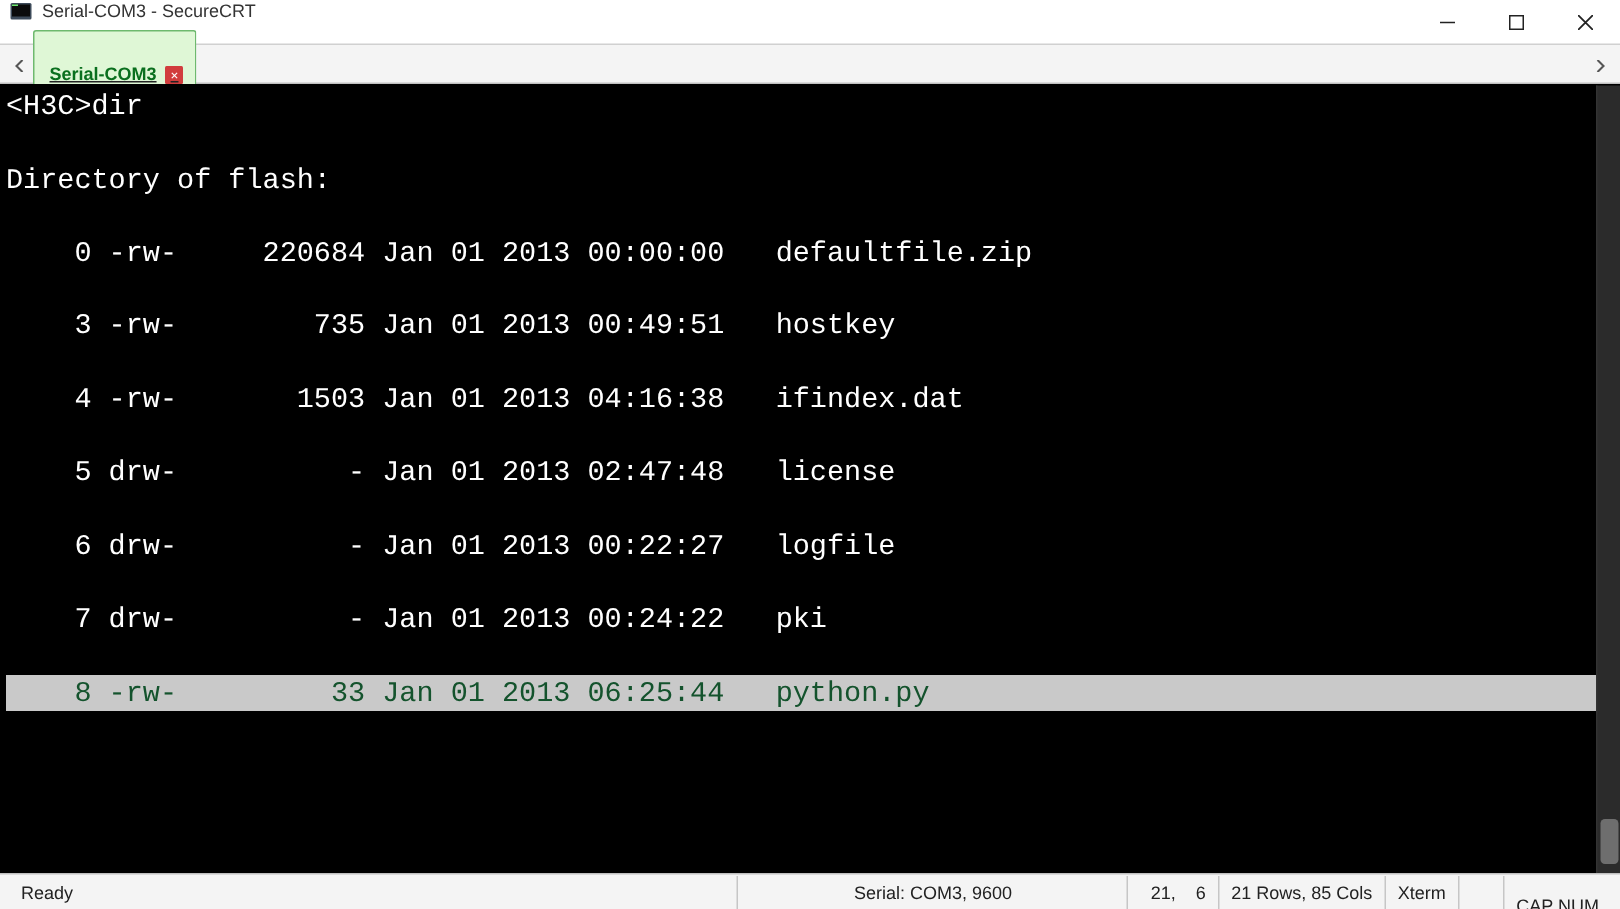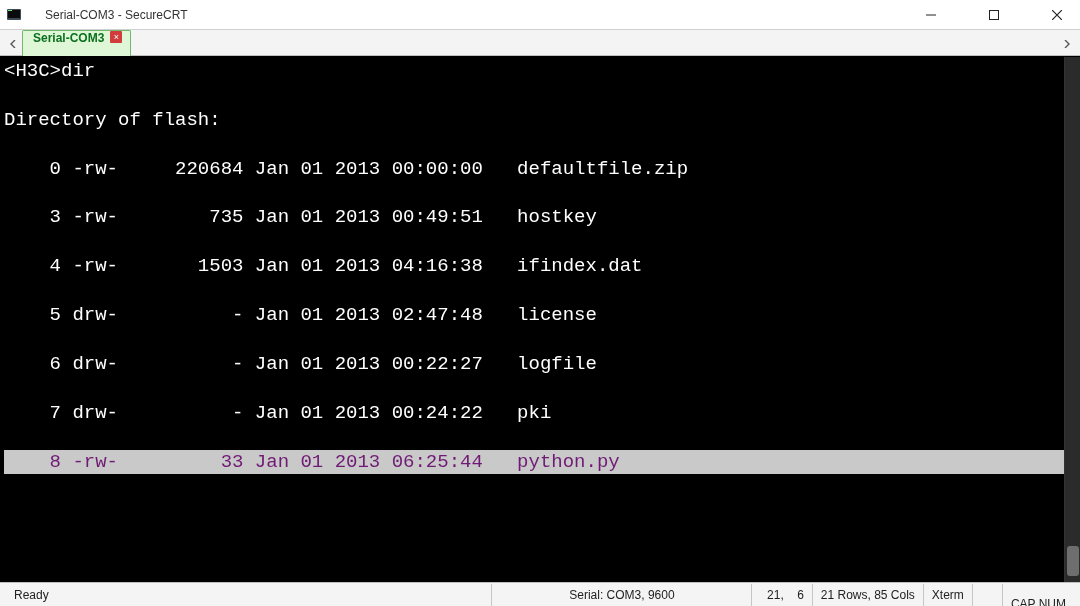--- a/index.html
+++ b/index.html
@@ -12,24 +12,23 @@
     background: #fff;
     overflow: hidden;
   }
 
   
   .titlebar {
     height: 30px;
     background: #fff;
     border-bottom: 1px solid #d0d0d0;
     display: flex;
-    align-items: center;
+    align-items: flex-start;
     padding-left: 6px;
     user-select: none;
-    gap: 17px;
   }
   .titlebar .app-icon {
     width: 16px; height: 16px;
     margin-right: 6px;
     display: inline-flex; align-items: center; justify-content: center;
   }
   .titlebar .title {
     flex: 0 0 auto;
     color: #333;
     font-size: 12px;
@@ -51,31 +50,32 @@
     padding: 0 4px;
   }
   .tabbar .tab-scroll-left,
   .tabbar .tab-scroll-right {
     width: 18px; height: 22px;
     display: inline-flex; align-items: center; justify-content: center;
     color: #555;
   }
   .tabbar .tabs { flex: 1 1 auto; display: flex; align-items: flex-end; height: 100%; }
   .tabbar .tab {
-    height: 26px;
+    height: 36px;
     background: #dff7d6;
     border: 1px solid #6eb96e;
     border-bottom: none;
     border-radius: 2px 2px 0 0;
-    display: flex; align-items: flex-start;
+    display: flex; align-items: flex-end;
     padding: 0 8px 0 10px;
     margin-bottom: -1px;
     font-size: 12px;
     color: #222;
     gap: 6px;
+    text-decoration: underline;
   }
   .tabbar .tab .tab-label { font-weight: bold; color: #0a5; color:#0a6f1e; }
   .tabbar .tab .tab-close {
     width: 12px; height: 12px;
     background: #d13d3d;
     color: #fff;
     display: inline-flex; align-items: center; justify-content: center;
     font-size: 9px; line-height: 1;
     border-radius: 1px;
   }
@@ -95,21 +95,21 @@
     font-family: "Consolas", "Menlo", "Courier New", monospace;
     font-size: 19px;
     line-height: 24.4px;
     white-space: pre;
     padding: 2px 0 0 4px;
     overflow: hidden;
     min-width: 0;
     border-radius: 15px;
   }
   .terminal .row { display: block; }
-  .terminal .row.hl { background: #c9c9c9; color: #701a75; }
+  .terminal .row.hl { background: #c9c9c9; color: #14532d; }
   .scrollbar {
     width: 16px;
     background: #2b2b2b;
     display: flex; flex-direction: column;
     justify-content: flex-end;
     border-left: 1px solid #333;
   }
   .scrollbar .thumb {
     width: 12px; margin: 2px auto 6px auto;
     height: 30px;

